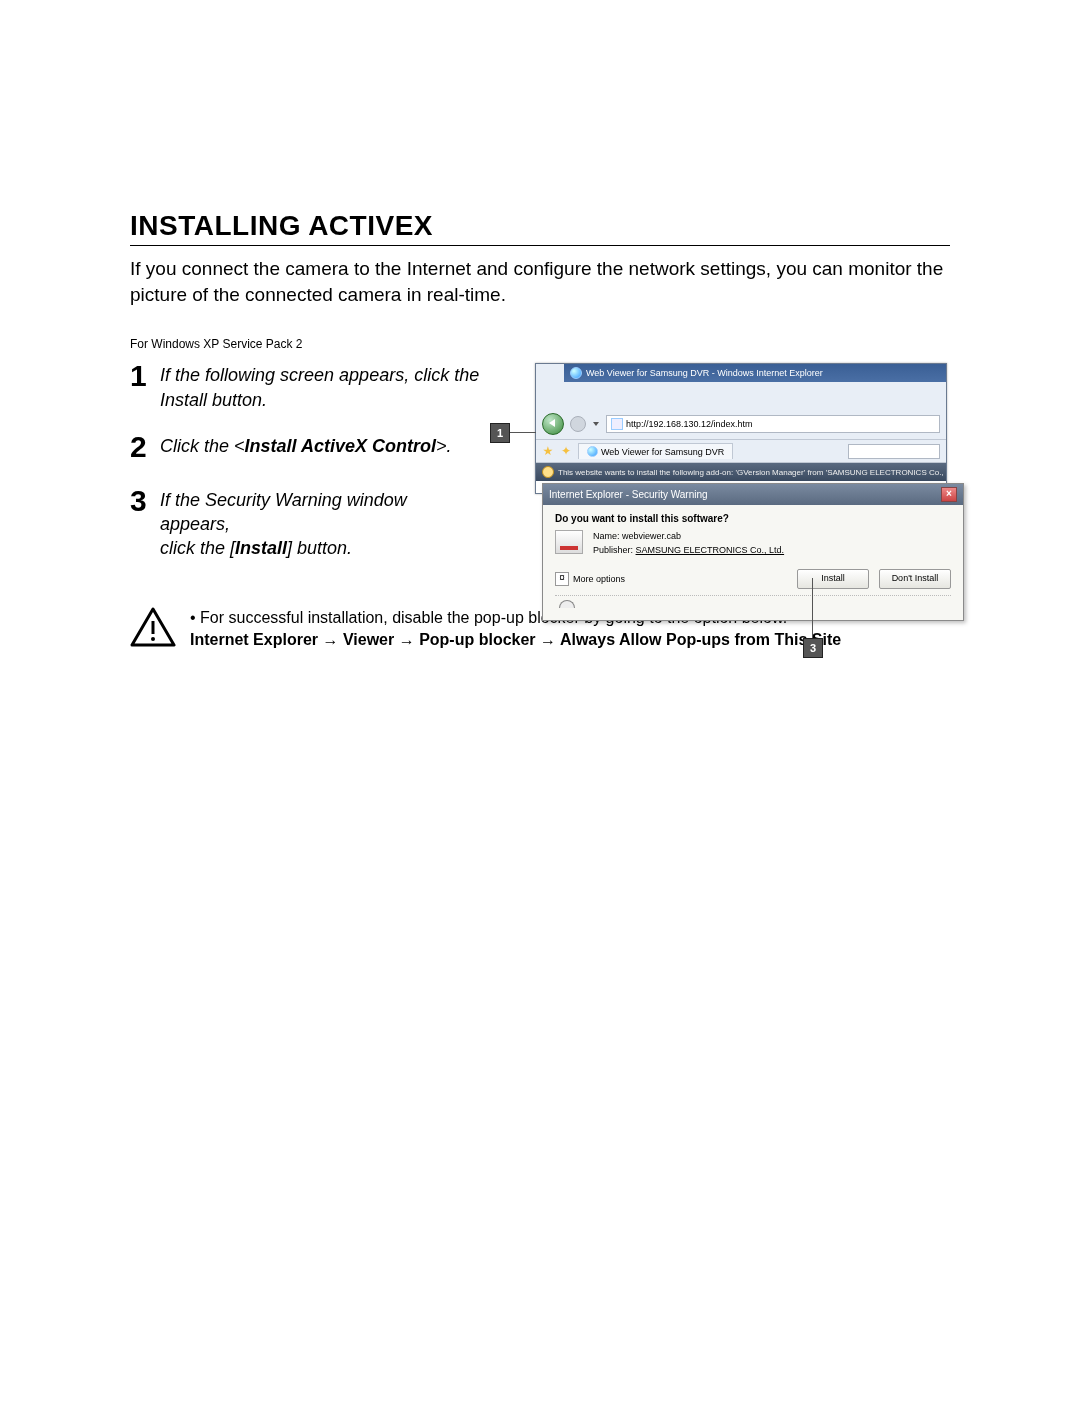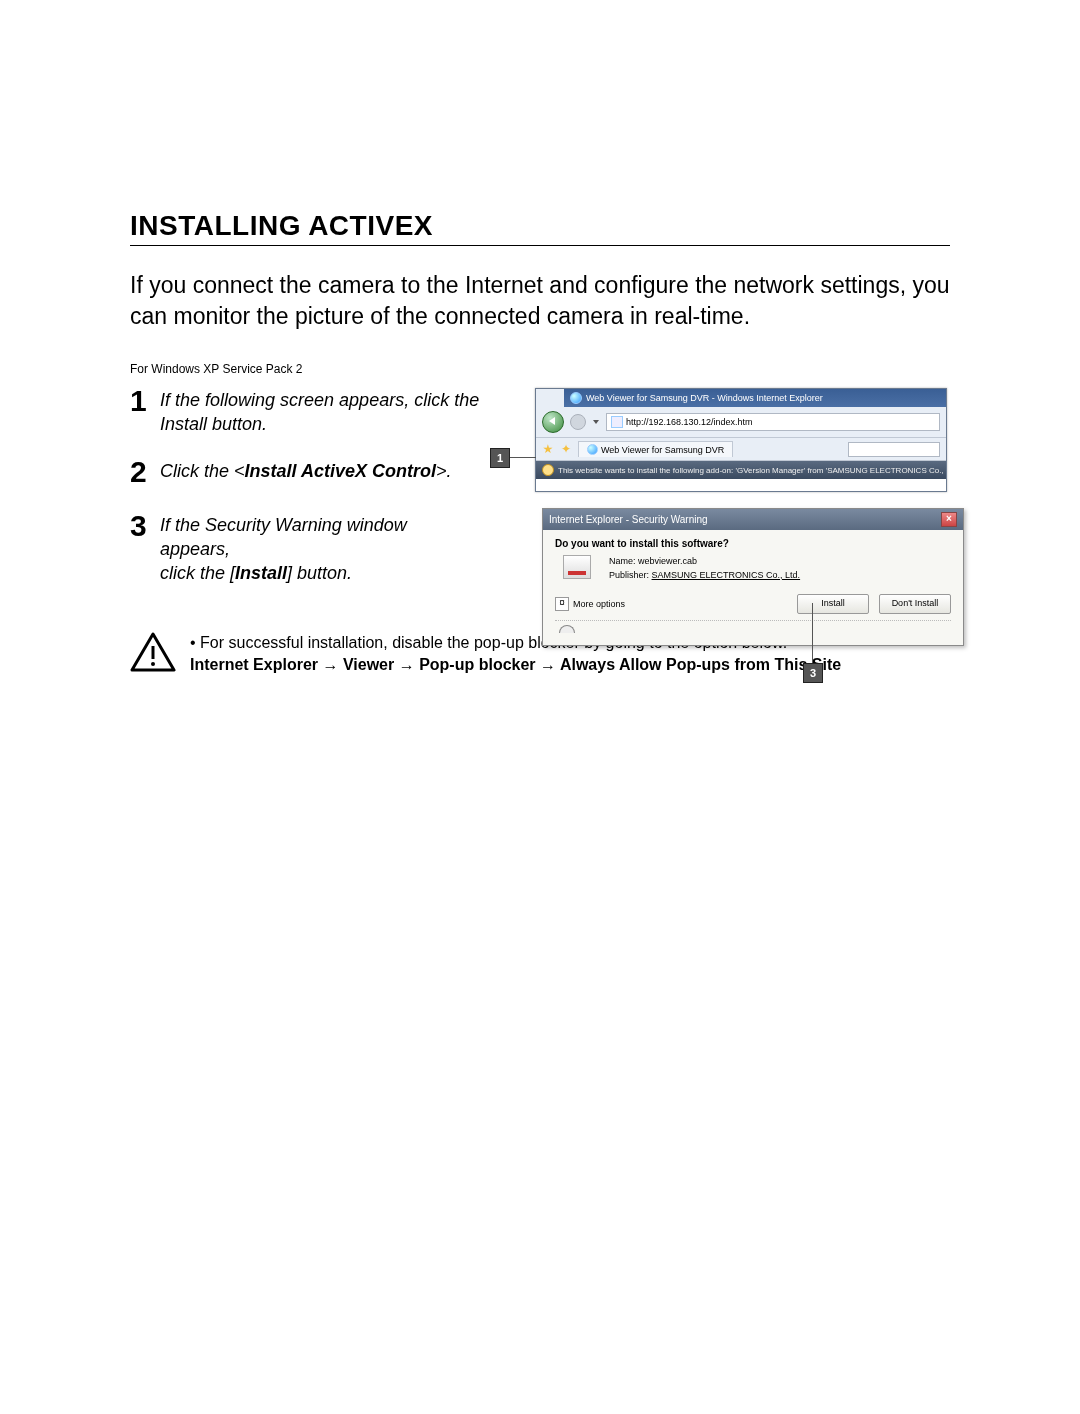--- a/index.html
+++ b/index.html
@@ -20,23 +20,23 @@
   }
   .section-title {
     font-size: 28px;
     font-weight: bold;
     letter-spacing: 0.5px;
     margin-top: 210px;
     padding-bottom: 3px;
     border-bottom: 1px solid #000;
   }
   .intro {
-    font-size: 23px;
+    font-size: 19px;
     line-height: 1.35;
-    margin-top: 24px;
+    margin-top: 10px;
   }
   .subhead {
     font-size: 12px;
     font-weight: normal;
     margin-top: 30px;
   }
   .columns {
     display: flex;
     margin-top: 12px;
   }
@@ -112,20 +112,21 @@
     border-radius: 50%;
     background: radial-gradient(circle at 30% 30%, #cff, #39f);
   }
   .ie-nav {
     background: #e8eef6;
     padding: 4px 6px;
     display: flex;
     align-items: center;
     gap: 6px;
     border-bottom: 1px solid #c0c8d4;
+    margin-top: 27px;
   }
   .ie-back {
     width: 20px; height: 20px;
     border-radius: 50%;
     background: radial-gradient(circle at 35% 30%, #bfe6c8, #3a8a3a);
     border: 1px solid #2a6a2a;
     position: relative;
   }
   .ie-back::after {
     content: "";
@@ -266,23 +267,22 @@
   .sec-body {
     padding: 8px 12px 10px;
   }
   .sec-q {
     font-weight: bold;
     font-size: 10px;
     margin-bottom: 6px;
   }
   .sec-row {
     display: flex;
-    gap: 18px;
+    gap: 10px;
     margin-bottom: 8px;
-    margin-left: 8px;
   }
   .sec-icon {
     width: 26px; height: 22px;
     background: linear-gradient(#fff, #ddd);
     border: 1px solid #aaa;
     position: relative;
     flex-shrink: 0;
   }
   .sec-icon::after{
     content:"";

